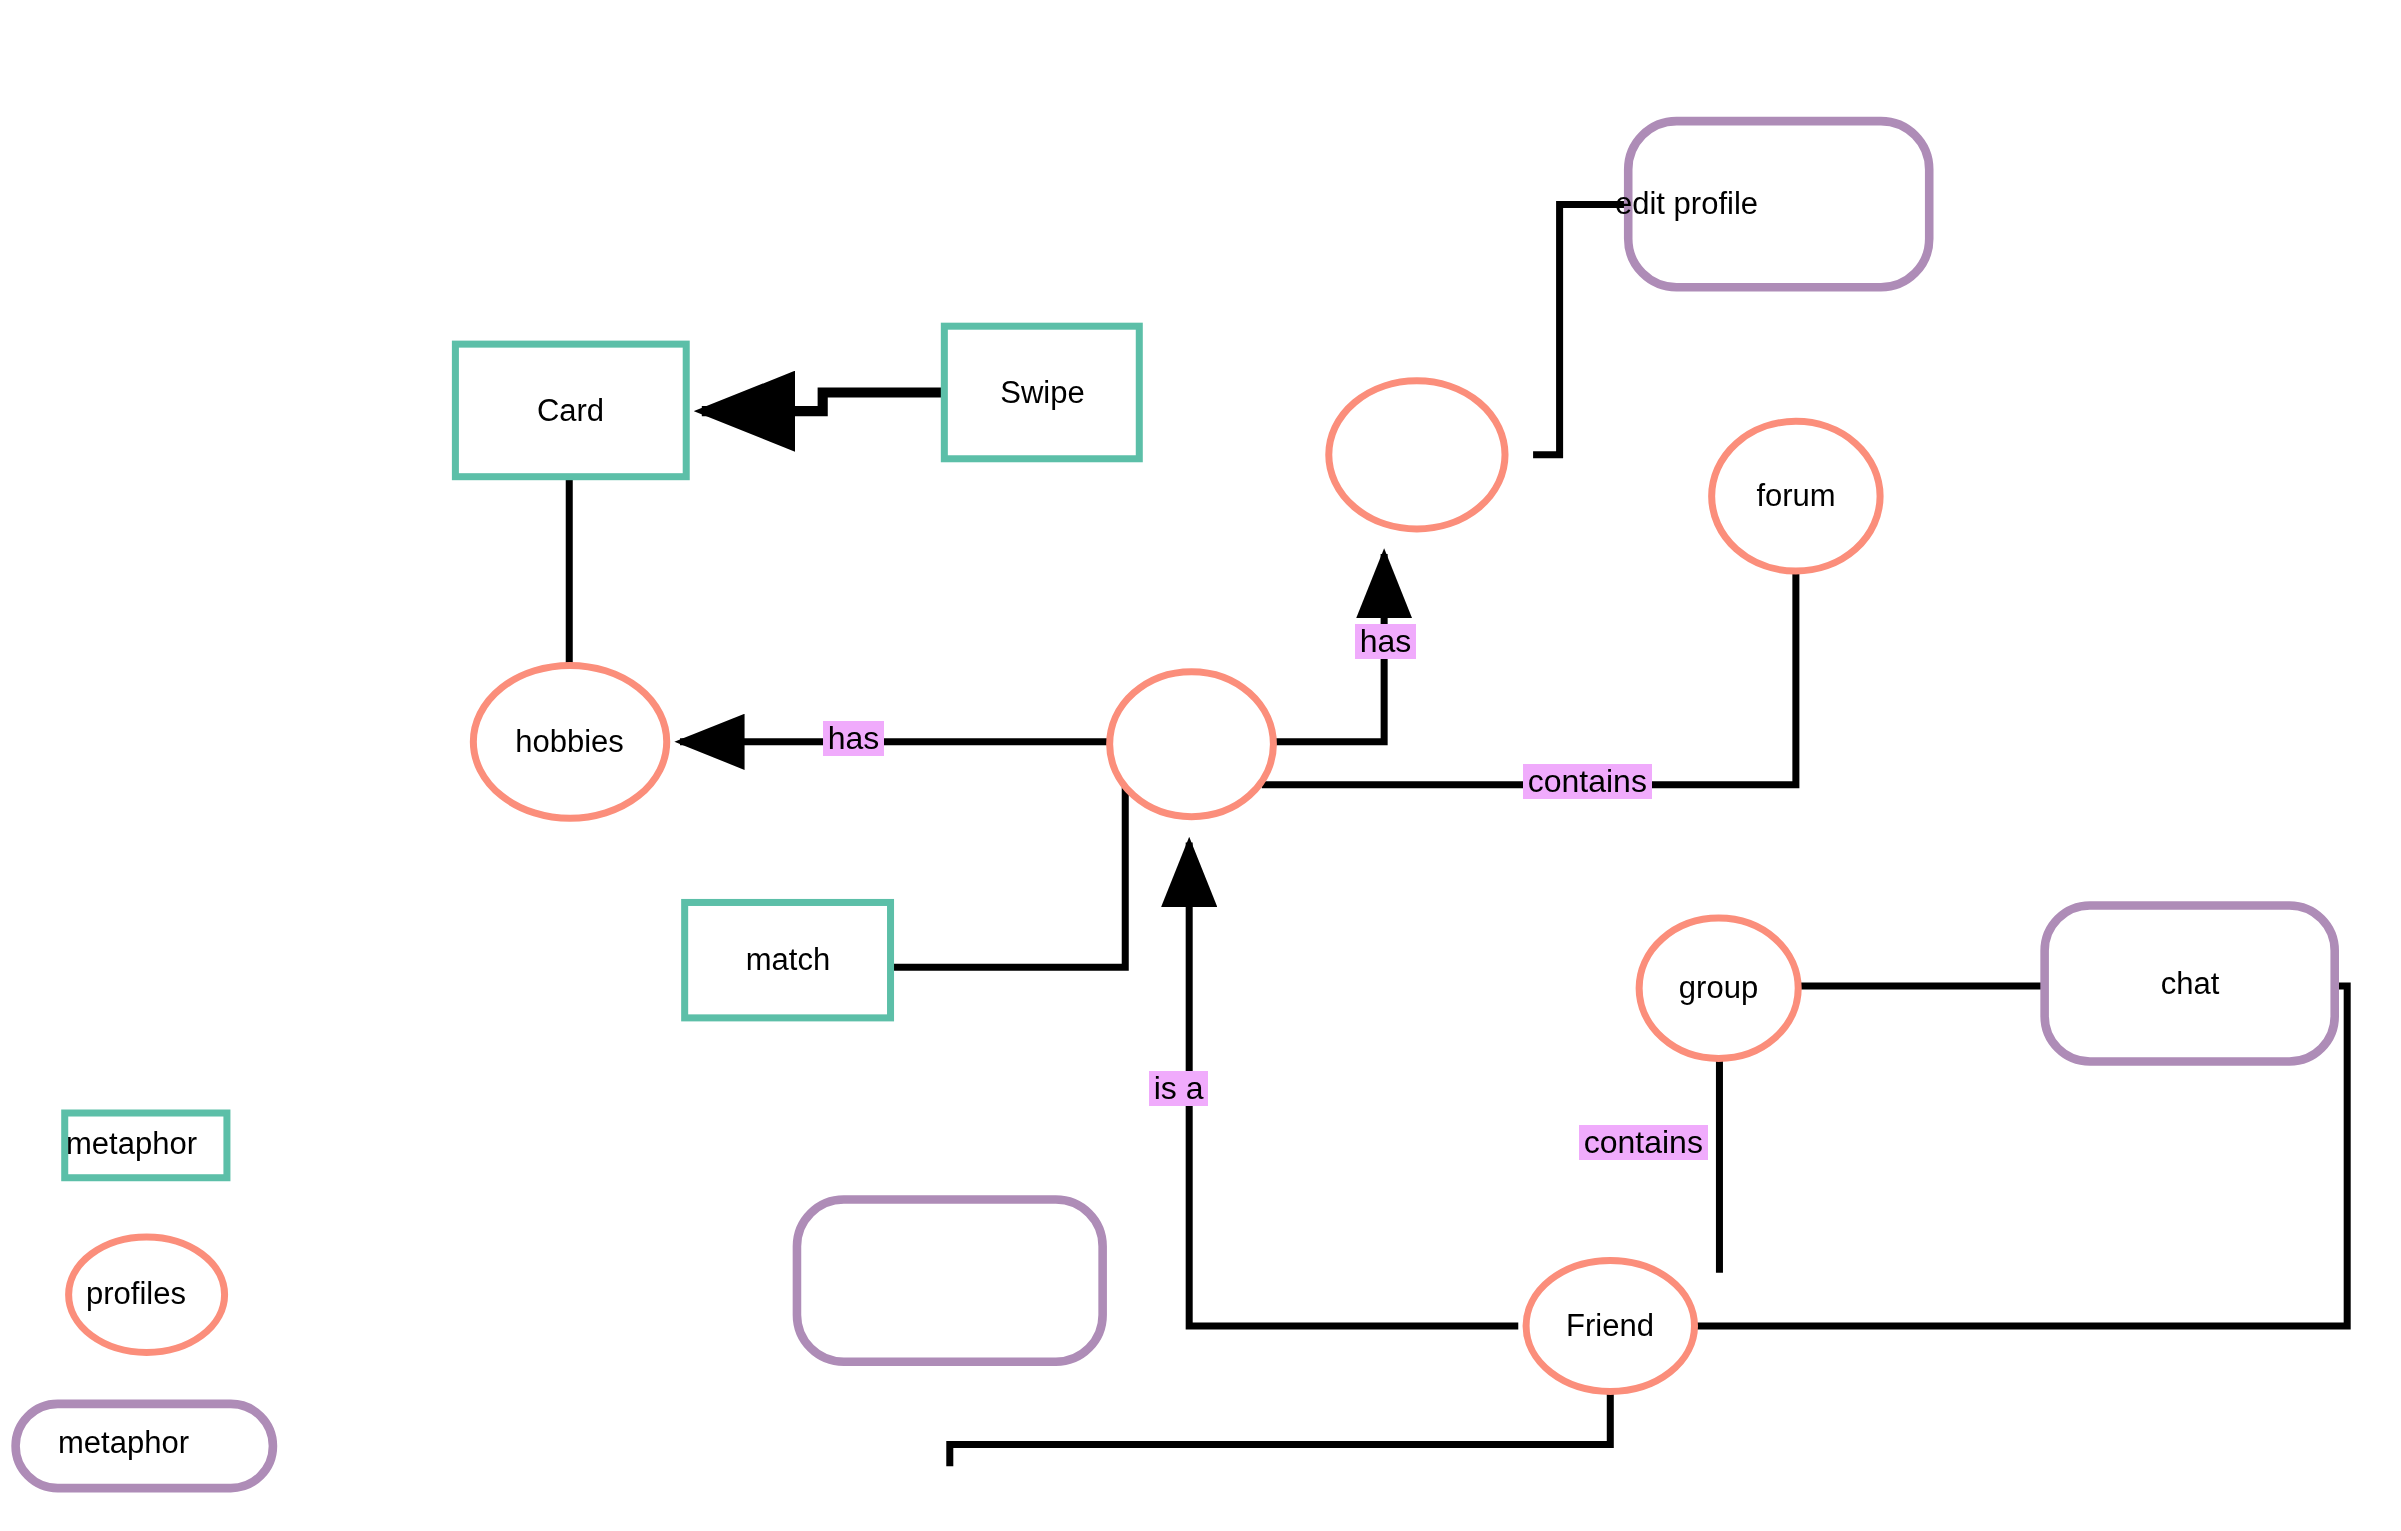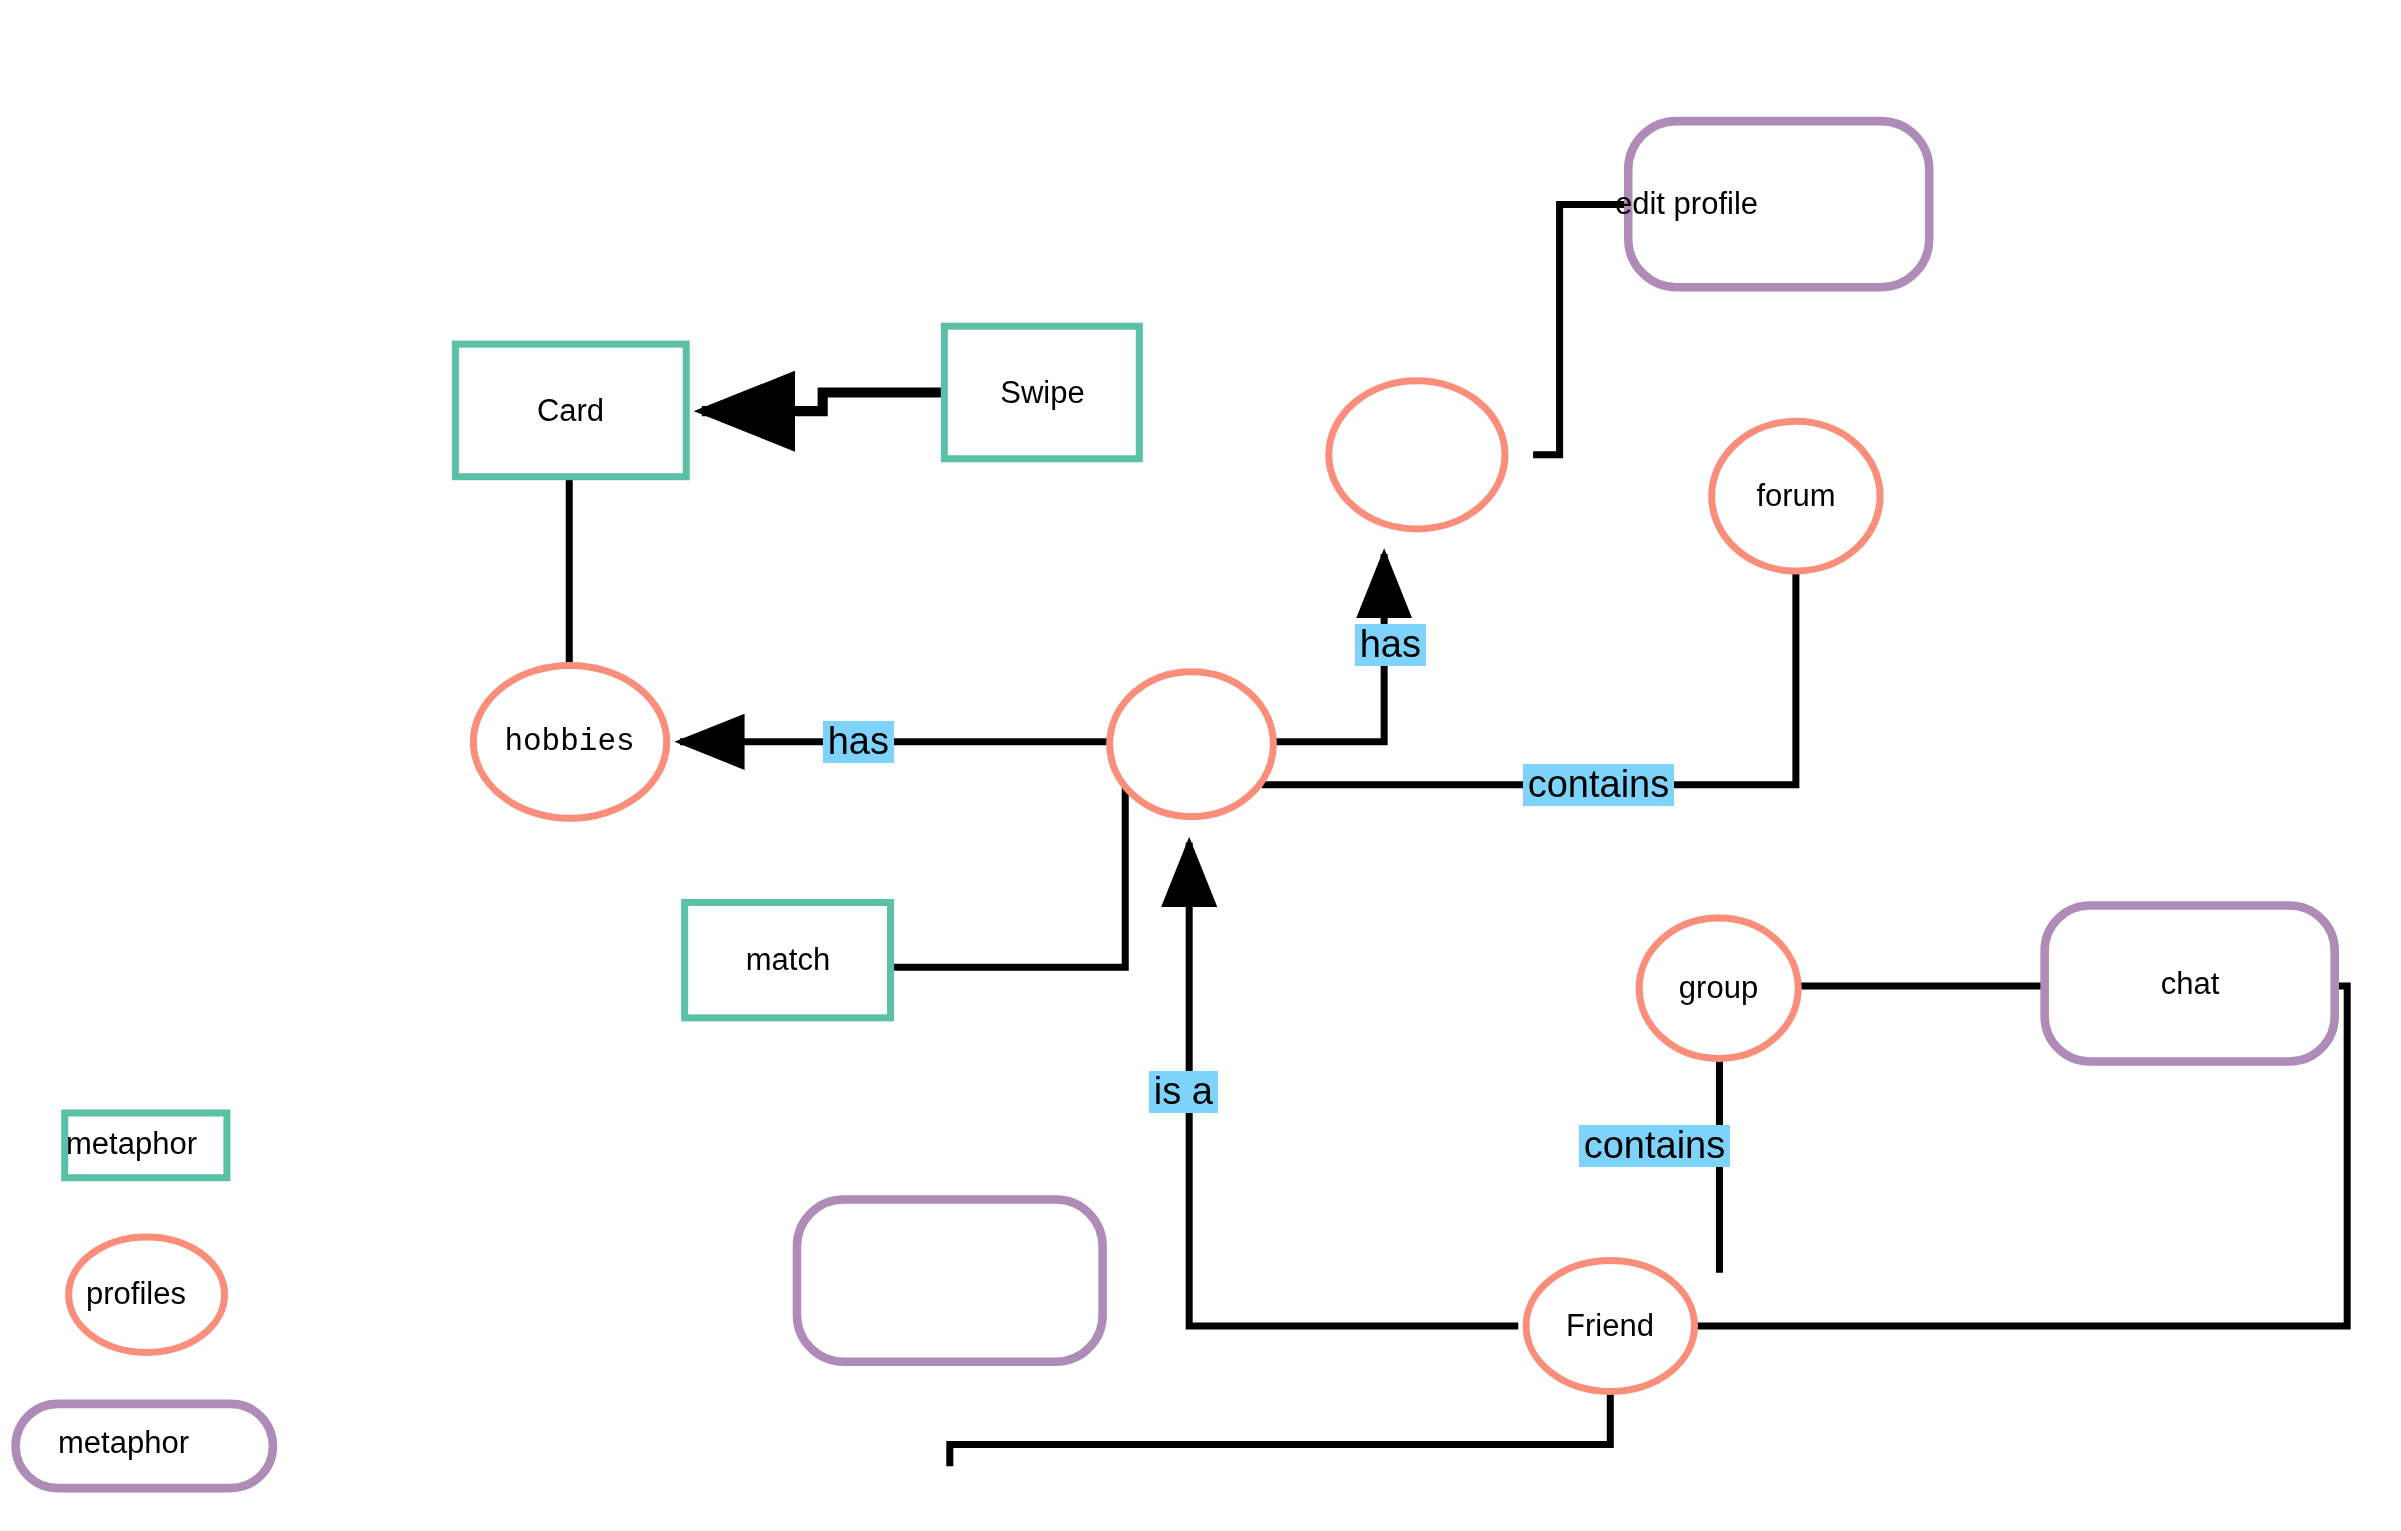--- a/index.html
+++ b/index.html
@@ -37,22 +37,22 @@
     font-family: "Liberation Sans", sans-serif;
     font-size: 31px;
     line-height: 1.22;
     white-space: pre;
     pointer-events: none;
   }
   .edge-label {
     position: absolute;
     color: #000000;
     font-family: "Liberation Sans", sans-serif;
-    font-size: 38px;
-    background: #7dd3fc;
+    font-size: 32px;
+    background: #f0abfc;
     padding: 0 4.7px;
     white-space: pre;
     line-height: 1.1;
     text-align: right;
   }
   .legend-label {
     position: absolute;
     color: #000000;
     font-family: "Liberation Sans", sans-serif;
     font-size: 31px;
@@ -132,21 +132,21 @@
       <rect x="20" y="1800" width="330" height="108" rx="54" ry="54" fill="#ffffff" stroke="#AE8CB7" stroke-width="11"></rect>
     </g>
   </svg>
 
   <div class="node-label" style="left:455px; top:344px; width:231px; height:133px;">Card</div>
 
   <div class="node-label" style="left:945px; top:326px; width:195px; height:133px;">Swipe</div>
 
   <div class="node-label" style="left:685px; top:902px; width:206px; height:115px;">match</div>
 
-  <div class="node-label" style="left:473px; top:665px; width:193px; height:153px;font-family:Liberation Mono, monospace;">hobbies</div>
+  <div class="node-label" style="left:473px; top:665px; width:193px; height:153px;">hobbies</div>
 
 
 
   <div class="node-label" style="left:1712px; top:421px; width:168px; height:150px;">forum</div>
 
   <div class="node-label" style="left:1639px; top:918px; width:159px; height:140px;">group</div>
 
   <div class="node-label" style="left:1526px; top:1260px; width:168px; height:131px;">Friend</div>
 
   <div class="node-label" style="left:1536px; top:121px; width:301px; height:166px;">edit profile</div>

